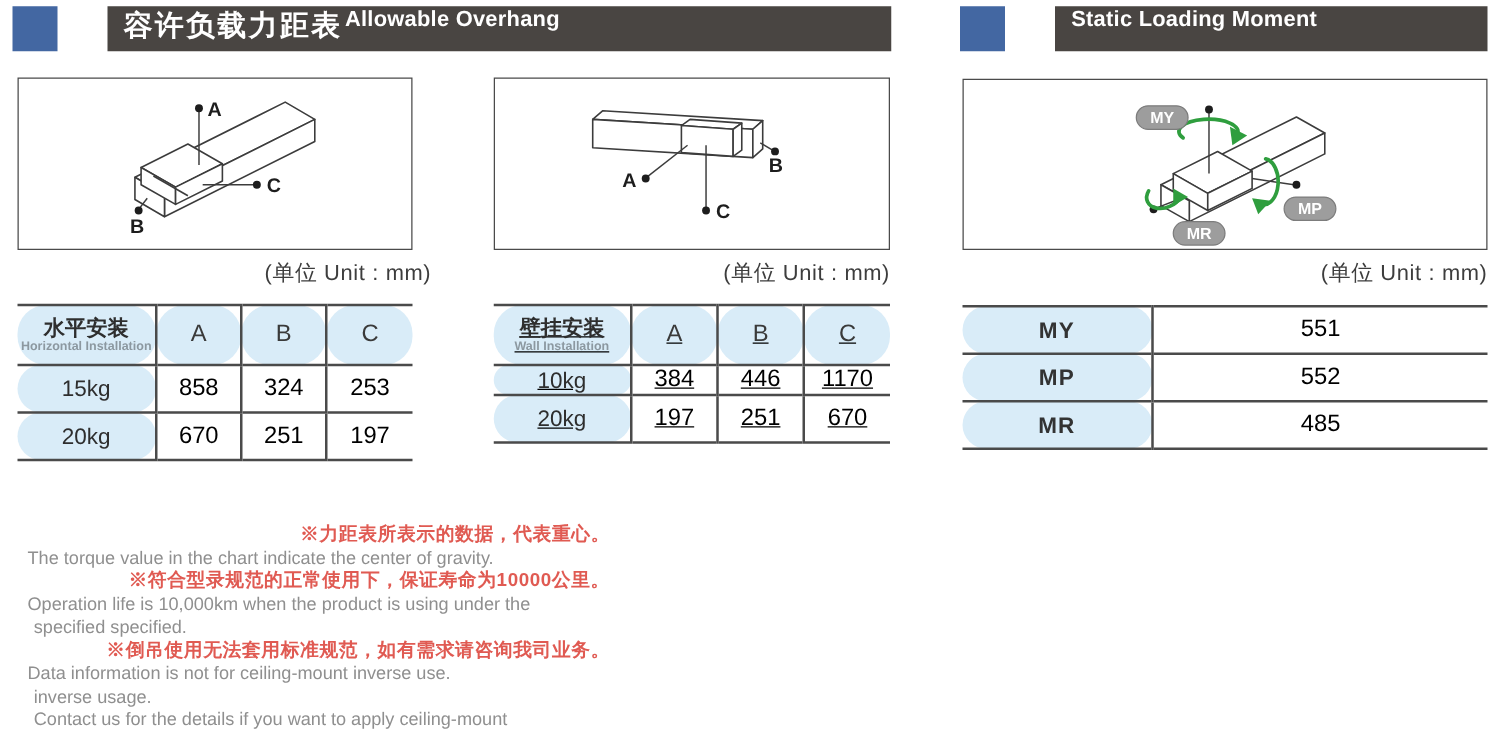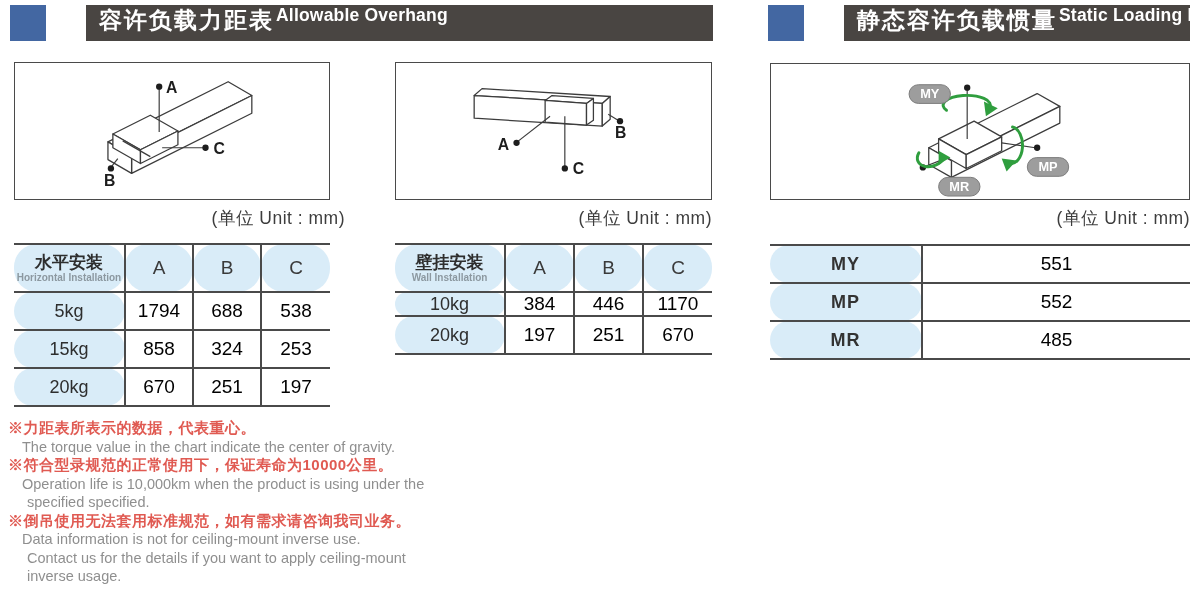--- a/index.html
+++ b/index.html
@@ -29,41 +29,40 @@
   .cell-blue { background:#d9ecf8;border-radius:23px; }
   .th-cn { font-size:17px; font-weight:bold; color:#2e2e2e; line-height:19px; }
   .th-sub { font-size:10px; color:#8c98a0; line-height:12px; }
   .col-letter { font-size:19px; color:#3a3a3a; font-weight:normal; }
   .load-label { font-size:18px; color:#2e2e2e; font-weight:500; }
   .num { font-size:19px; color:#000000; }
   .mom-label { font-size:18px; font-weight:bold; color:#333; letter-spacing:1px; }
 
   
   .footnotes { position:absolute; left:8px; top:419px; width:480px; }
-  .fn-cn { color:#e05a52; font-weight:bold; font-size:15px; line-height:18.5px; letter-spacing:0.5px; }
+  .fn-cn { color:#e05a52; font-weight:bold; font-size:15px; line-height:18.5px; letter-spacing:0.5px;text-align:right; }
   .fn-en { color:#8f8f8f; font-size:14.5px; line-height:18.5px; padding-left:14px; }
   .fn-en.cont { padding-left:19px; }
 </style>
 </head>
 <body>
 
 <div class="page">
 
   <div class="sec-header" style="left:10px; width:703px;">
     <div class="accent-sq"></div>
     <div class="hdr-bar">
       <span class="hdr-cn">容许负载力距表</span>
       <span class="hdr-en">Allowable Overhang</span>
     </div>
   </div>
 
   <div class="sec-header" style="left:768px; width:422px;">
     <div class="accent-sq"></div>
     <div class="hdr-bar">
-      <span class="hdr-cn">静态容许负载惯量</span>
       <span class="hdr-en">Static Loading Moment</span>
     </div>
   </div>
 
   <div class="diagram-box" style="left:14px; top:62px; width:316px; height:138px;">
     <svg viewBox="0 0 316 138">
       <g fill="#ffffff" stroke="#3c3c3c" stroke-width="1.3" stroke-linejoin="round">
         <polygon points="93,80 215,19 239,33 117,94"></polygon>
         <polygon points="117,94 239,33 239,51 117,112"></polygon>
         <polygon points="93,80 93,98 117,112 117,94"></polygon>
@@ -173,41 +172,35 @@
         <tr style="height:48px">
       <th class="cell-blue">
         <div class="th-cn">水平安装</div>
         <div class="th-sub">Horizontal Installation</div>
       </th>
       <th class="cell-blue col-letter">A</th>
       <th class="cell-blue col-letter">B</th>
       <th class="cell-blue col-letter">C</th>
     </tr>
     <tr style="height:38px">
-      <td class="cell-blue load-label">5kg</td>
-      <td class="num">1794</td>
-      <td class="num">688</td>
-      <td class="num">538</td>
-    </tr>
-    <tr style="height:38px">
       <td class="cell-blue load-label">15kg</td>
       <td class="num">858</td>
       <td class="num">324</td>
       <td class="num">253</td>
     </tr>
     <tr style="height:38px">
       <td class="cell-blue load-label">20kg</td>
       <td class="num">670</td>
       <td class="num">251</td>
       <td class="num">197</td>
     </tr>
   </tbody>
     </table>
 
-  <table class="spec" style="left:395px; top:243px; width:317px;">
+  <table class="spec" style="left:395px; top:243px; width:317px;text-decoration:underline;">
     <colgroup>
         <col style="width:110px">
         <col style="width:69px">
         <col style="width:69px">
         <col style="width:69px">
       </colgroup>
     <tbody>
         <tr style="height:48px">
       <th class="cell-blue">
         <div class="th-cn">壁挂安装</div>
@@ -254,17 +247,17 @@
     </table>
 
   <div class="footnotes">
     <div class="fn-cn">※力距表所表示的数据，代表重心。</div>
     <div class="fn-en">The torque value in the chart indicate the center of gravity.</div>
     <div class="fn-cn">※符合型录规范的正常使用下，保证寿命为10000公里。</div>
     <div class="fn-en">Operation life is 10,000km when the product is using under the</div>
     <div class="fn-en cont">specified specified.</div>
     <div class="fn-cn">※倒吊使用无法套用标准规范，如有需求请咨询我司业务。</div>
     <div class="fn-en">Data information is not for ceiling-mount inverse use.</div>
+    <div class="fn-en cont">inverse usage.</div>
     <div class="fn-en cont">Contact us for the details if you want to apply ceiling-mount</div>
-    <div class="fn-en cont">inverse usage.</div>
   </div>
 
 </div>
 
 </body></html>

